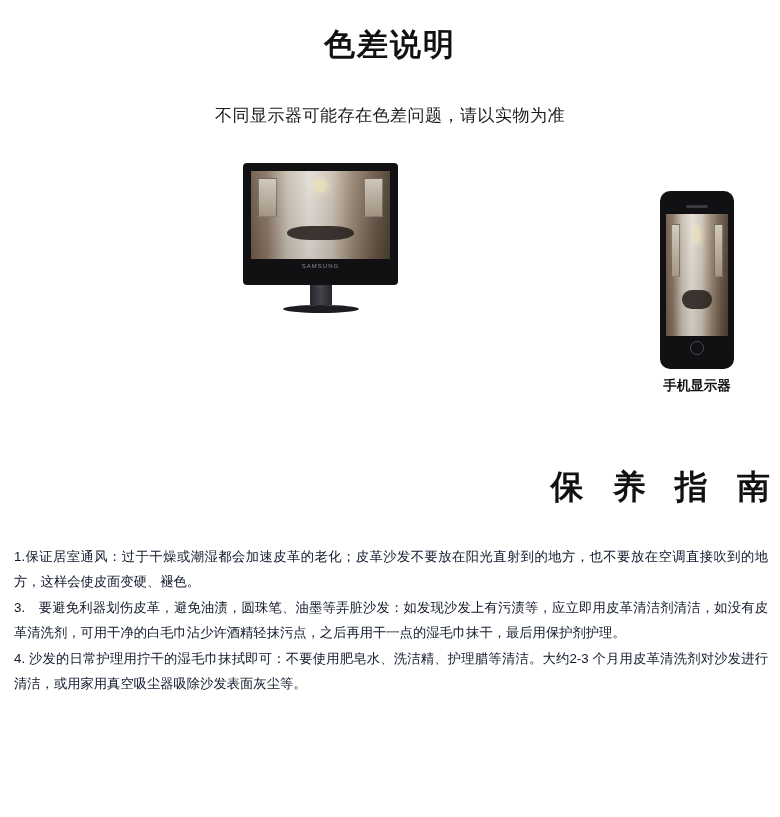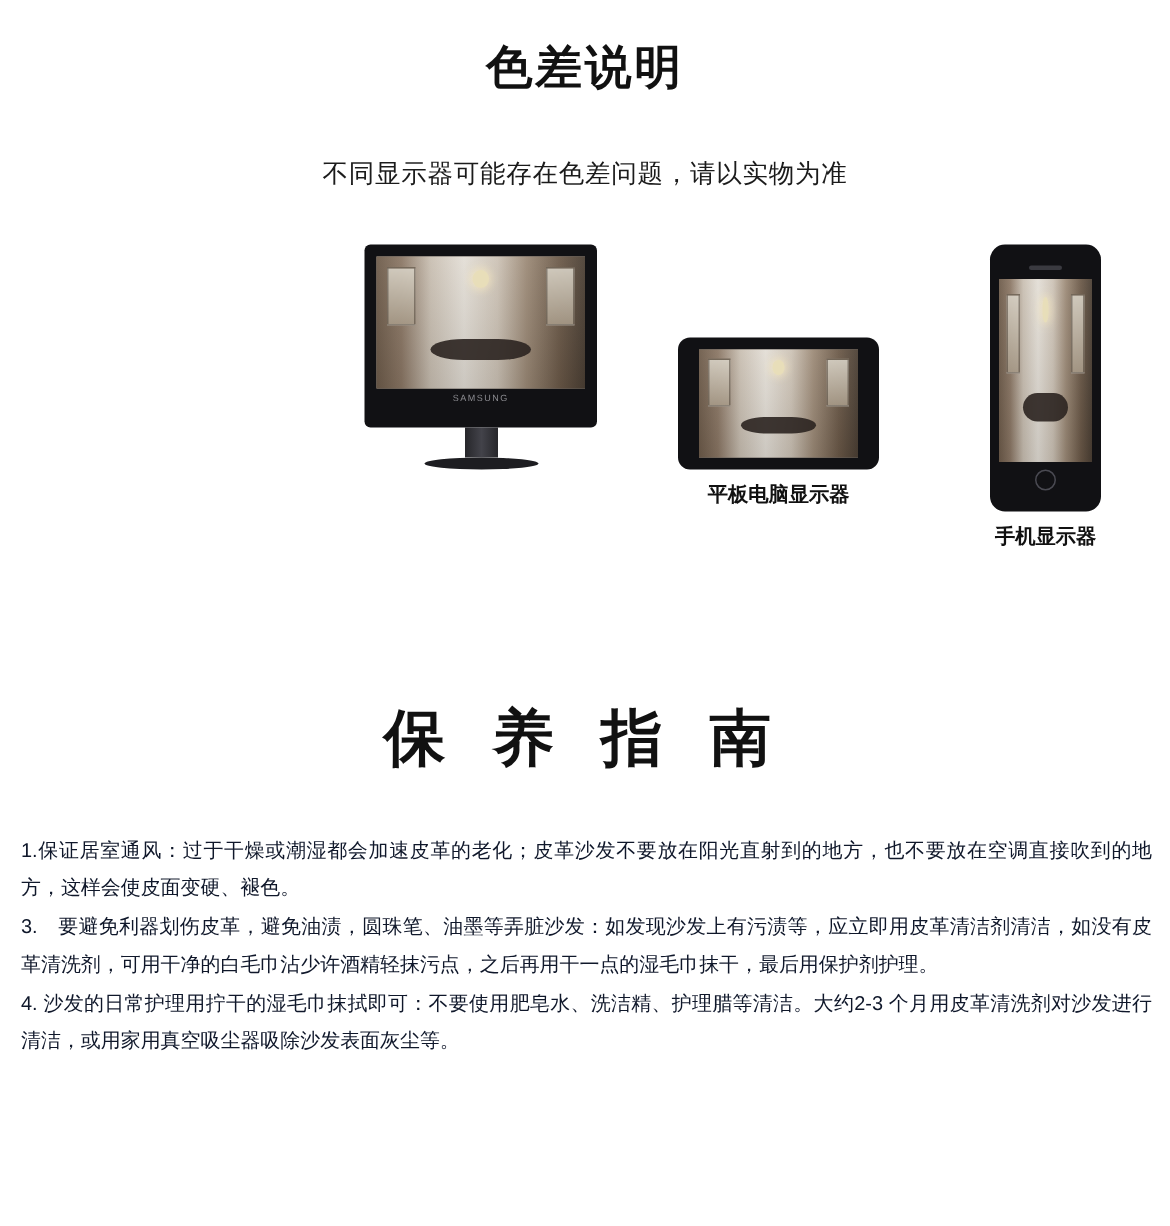--- a/index.html
+++ b/index.html
@@ -166,21 +166,21 @@
   .tablet-frame {
     width: 134px;
     background: #111114;
     border-radius: 8px;
     padding: 8px 14px;
     box-sizing: border-box;
   }
   .tablet-frame .photo { width: 100%; height: 72px; }
 
   
-  #dev-phone { left: 645px; top: 0; width: 104px; text-align: center; }
+  #dev-phone { left: 645px; top: 28px; width: 104px; text-align: center; }
   .phone-frame {
     width: 74px;
     margin: 0 auto;
     background: #111114;
     border-radius: 10px;
     padding: 14px 6px;
     box-sizing: border-box;
   }
   .phone-frame .photo { width: 100%; height: 122px; }
   .phone-speaker {
@@ -191,22 +191,22 @@
   }
   .phone-home {
     width: 12px; height: 12px;
     border: 1px solid #4a4a52;
     border-radius: 50%;
     margin: 5px auto 0 auto;
   }
 
   
   .title-guide {
-    text-align: center;
-    font-size: 41px;
+    text-align: right;
+    font-size: 33px;
     font-weight: bold;
     letter-spacing: 10px;
     color: #111;
     margin-top: 72px;
   }
   .guide-body {
     margin: 34px 12px 0 14px;
     font-size: 13.3px;
     line-height: 25px;
     color: #0f172a;
@@ -236,30 +236,20 @@
             <div class="win" style="left:5%"></div>
             <div class="win" style="right:5%"></div>
             <div class="lamp"></div>
           </div>
           <div class="monitor-brand">SAMSUNG</div>
         </div>
         <div class="monitor-neck"></div>
         <div class="monitor-base"></div>
       </div>
 
-      <div class="device" id="dev-tablet">
-        <div class="tablet-frame">
-          <div class="photo">
-            <div class="win" style="left:6%"></div>
-            <div class="win" style="right:6%"></div>
-            <div class="lamp"></div>
-          </div>
-        </div>
-        <div class="device-caption">平板电脑显示器</div>
-      </div>
 
       <div class="device" id="dev-phone">
         <div class="phone-frame">
           <div class="phone-speaker"></div>
           <div class="photo">
             <div class="win" style="left:8%"></div>
             <div class="win" style="right:8%"></div>
             <div class="lamp"></div>
           </div>
           <div class="phone-home"></div>

